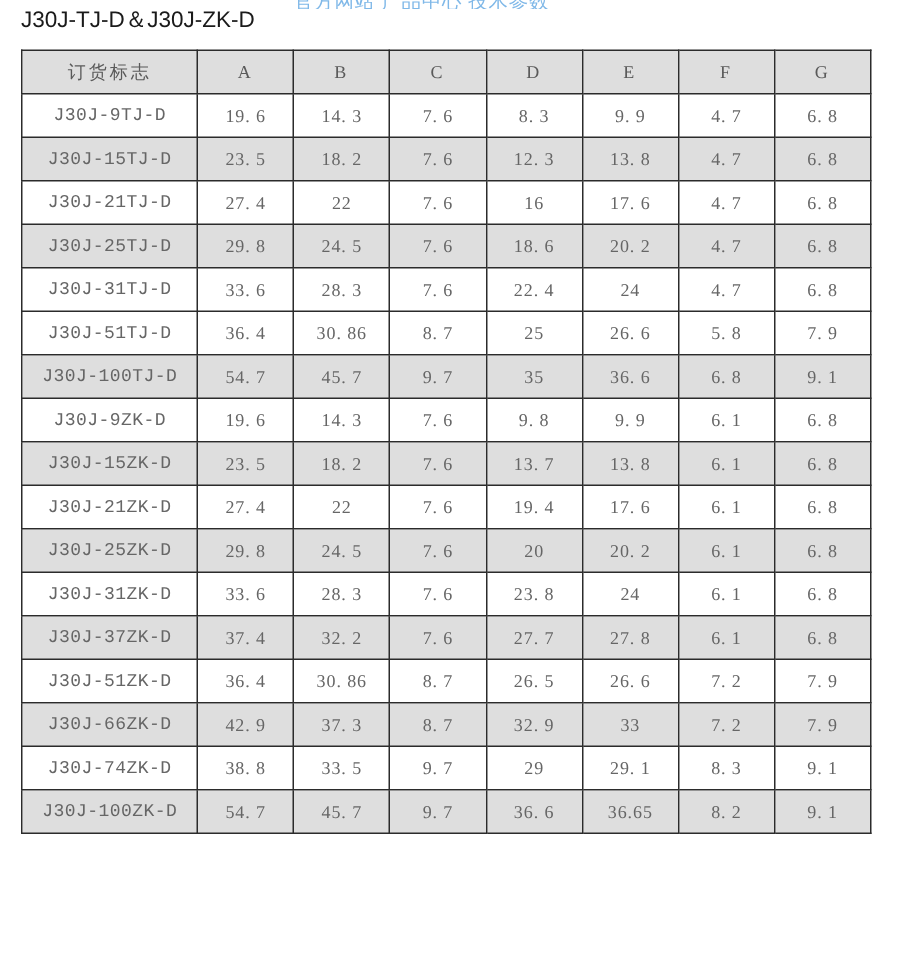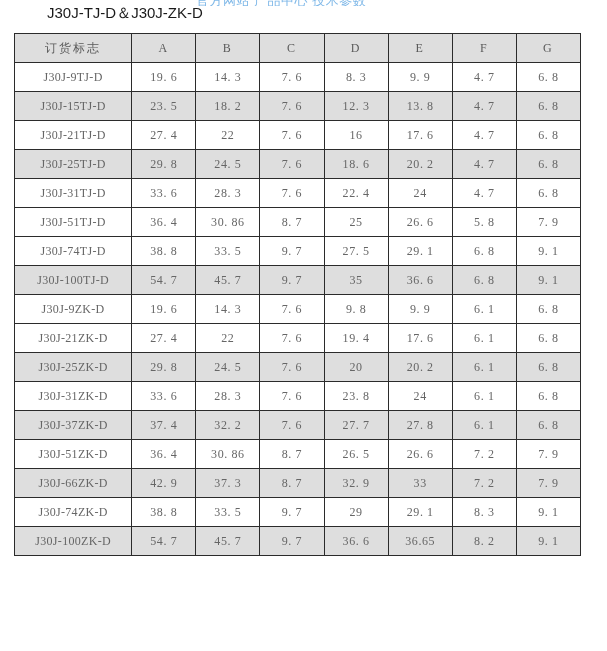--- a/index.html
+++ b/index.html
@@ -38,21 +38,20 @@
 
   #page-title {
     position: absolute;
     top: 4px;
     left: 14px;
     font-family: "Liberation Sans", "DejaVu Sans", sans-serif;
     font-size: 15px;
     color: #1a1a1a;
     letter-spacing: 0px;
     white-space: nowrap;
-    margin-left: 33px;
   }
 
   #spec-table-wrap {
     position: absolute;
     top: 33px;
     left: 14px;
     width: 567px;
   }
 
   table#spec-table {
@@ -88,20 +87,21 @@
 
   table#spec-table tbody tr.row-shaded td {
     background: #dedede;
   }
   table#spec-table tbody tr.row-plain td {
     background: #ffffff;
   }
 
   table#spec-table td.cell-name {
     letter-spacing: 0.3px;
+    font-family: Liberation Mono, monospace;
   }
 
   col.c-name { width: 117px; }
   col.c-dim  { width: 64px; }
 </style>
 </head>
 <body>
 
 <div id="top-clip">
   <span class="clip-text">官方网站  产品中心  技术参数</span>
@@ -187,47 +187,47 @@
         <tr class="row-plain">
           <td class="cell-name">J30J-51TJ-D</td>
           <td>36. 4</td>
           <td>30. 86</td>
           <td>8. 7</td>
           <td>25</td>
           <td>26. 6</td>
           <td>5. 8</td>
           <td>7. 9</td>
         </tr>
-        <tr class="row-plain">
-          <td class="cell-name">J30J-74TJ-D</td>
-          <td>38. 8</td>
-          <td>33. 5</td>
-          <td>9. 7</td>
-          <td>27. 5</td>
-          <td>29. 1</td>
-          <td>6. 8</td>
-          <td>9. 1</td>
-        </tr>
         <tr class="row-shaded">
           <td class="cell-name">J30J-100TJ-D</td>
           <td>54. 7</td>
           <td>45. 7</td>
           <td>9. 7</td>
           <td>35</td>
           <td>36. 6</td>
           <td>6. 8</td>
           <td>9. 1</td>
         </tr>
         <tr class="row-plain">
           <td class="cell-name">J30J-9ZK-D</td>
           <td>19. 6</td>
           <td>14. 3</td>
           <td>7. 6</td>
           <td>9. 8</td>
           <td>9. 9</td>
+          <td>6. 1</td>
+          <td>6. 8</td>
+        </tr>
+        <tr class="row-shaded">
+          <td class="cell-name">J30J-15ZK-D</td>
+          <td>23. 5</td>
+          <td>18. 2</td>
+          <td>7. 6</td>
+          <td>13. 7</td>
+          <td>13. 8</td>
           <td>6. 1</td>
           <td>6. 8</td>
         </tr>
         <tr class="row-plain">
           <td class="cell-name">J30J-21ZK-D</td>
           <td>27. 4</td>
           <td>22</td>
           <td>7. 6</td>
           <td>19. 4</td>
           <td>17. 6</td>

